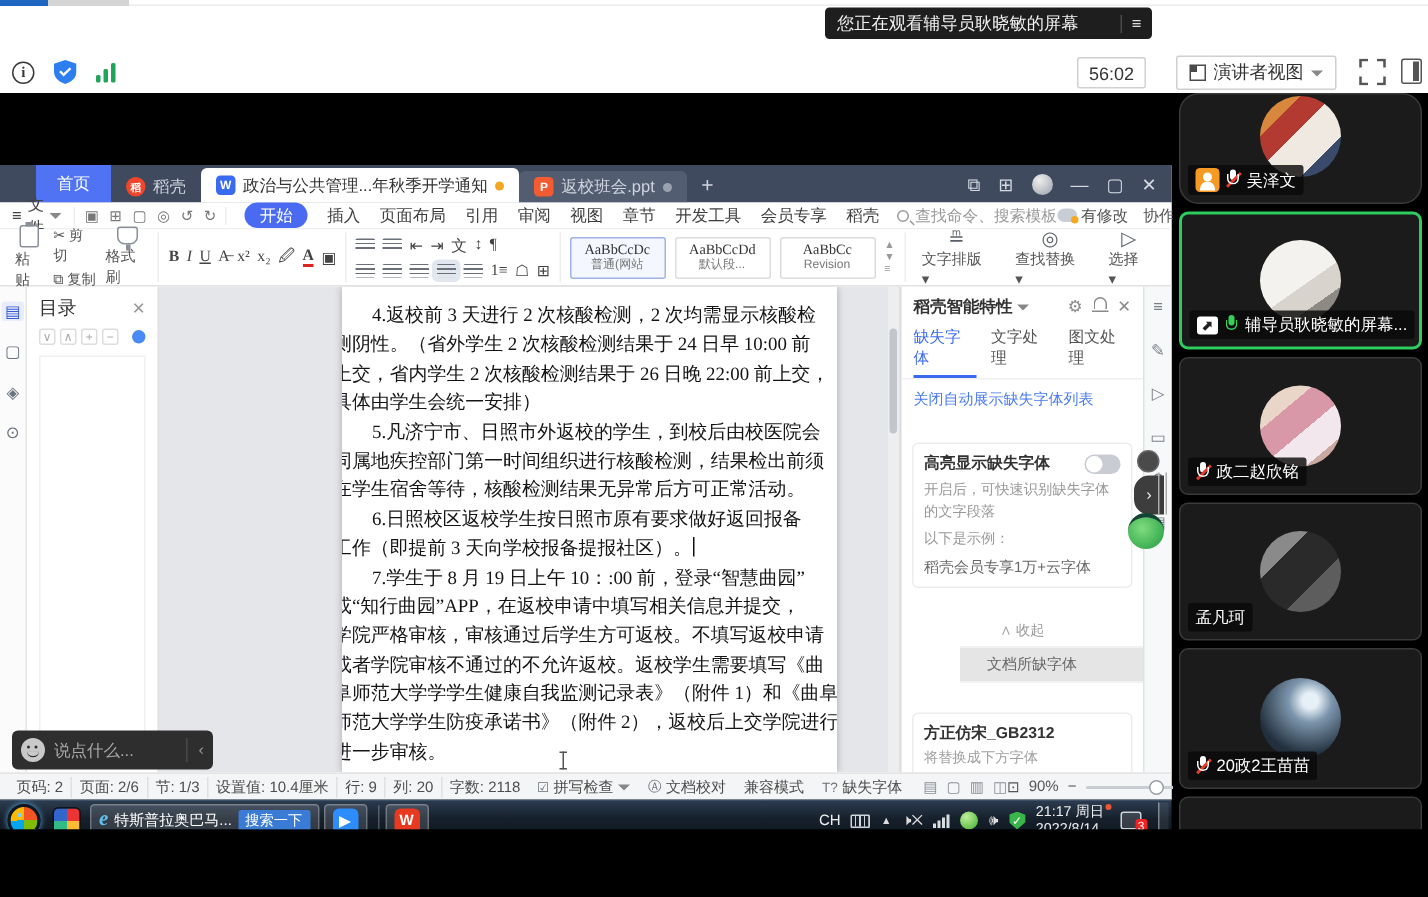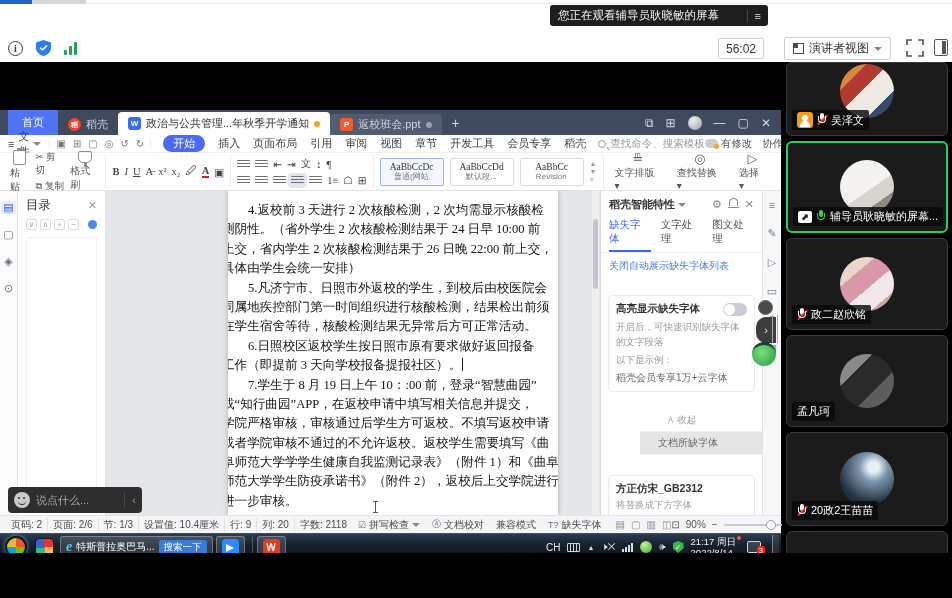--- a/index.html
+++ b/index.html
@@ -36,21 +36,21 @@
   .panel-btn{position:absolute;left:934px;top:35px;width:14px;height:17px;border:1.5px solid #555;border-radius:2px;position:absolute;}
   .panel-btn::before{content:"";position:absolute;right:1px;top:1px;bottom:1px;width:4px;background:#555;}
 
   
   .share-area{position:absolute;left:0;top:62px;width:781px;height:536px;background:#000;}
 
   
   .wps{position:absolute;left:0;top:48px;width:781px;height:423px;background:#fff;font-size:11px;color:#333;}
   .wps-tabs{position:absolute;left:0;top:0;width:781px;height:25px;background:#3f4a5f;display:flex;align-items:flex-end;}
   .wtab{height:21px;display:flex;align-items:center;gap:5px;padding:0 10px;font-size:11px;color:#cfd4dd;border-radius:4px 4px 0 0;}
-  .wtab.home{background:#4f73f2;color:#fff;margin-left:8px;height:25px;border-radius:0;padding:0 14px;}
+  .wtab.home{background:#4f73f2;color:#fff;margin-left:24px;height:25px;border-radius:0;padding:0 14px;}
   .wtab.active{background:#fff;color:#333;height:23px;}
   .wtab.ppt{background:#525d72;}
   .wtab .ticon{width:13px;height:13px;border-radius:3px;color:#fff;font-size:8px;font-weight:bold;
                display:flex;align-items:center;justify-content:center;}
   .ticon.w{background:#3a6af0;}
   .ticon.p{background:#f45b31;}
   .ticon.rice{background:#f0452b;border-radius:50%;font-size:7px;}
   .dot-mod{width:6px;height:6px;border-radius:50%;background:#f5a623;}
   .dot-mod.grey{background:#9aa2b0;}
   .wtab-add{color:#cfd4dd;font-size:14px;margin-left:10px;align-self:center;}
@@ -214,21 +214,21 @@
   .fw-tab{position:absolute;left:4px;top:17px;width:20px;height:26px;background:#3d3d3d;border-radius:10px 0 0 10px;
           color:#eee;font-size:11px;display:flex;align-items:center;justify-content:center;}
   .fw-ball{position:absolute;left:0;top:42px;width:24px;height:24px;border-radius:50%;
            background:radial-gradient(circle at 40% 35%,#7fdc7f,#1f9b3f);border-top:3px solid #143;}
   .grip{position:absolute;left:772px;top:253px;width:6px;height:28px;border-left:1.5px solid #aaa;border-right:1.5px solid #aaa;}
 
   
   .sidebar{position:absolute;left:782px;top:62px;width:170px;height:536px;background:#000;overflow:hidden;}
   .p-tile{position:absolute;left:4px;width:162px;background:#1b1b1b;border:1px solid #3a3a3a;border-radius:6px;
           display:flex;align-items:center;justify-content:center;overflow:hidden;}
-  .p-tile:nth-of-type(1){top:0;height:74px;}
+  .p-tile:nth-of-type(1){top:0;height:74px;border-radius:13px;}
   .p-tile:nth-of-type(2){top:79px;height:92px;}
   .p-tile:nth-of-type(3){top:176px;height:92px;}
   .p-tile:nth-of-type(4){top:273px;height:92px;}
   .p-tile:nth-of-type(5){top:370px;height:94px;}
   .p-tile:nth-of-type(6){top:469px;height:100px;}
   .p-tile.active{border:2px solid #2ecc5e;}
   .avatar{width:54px;height:54px;border-radius:50%;flex:none;}
   .p-tile.cut .avatar{margin-top:-16px;}
   .av1{background:linear-gradient(135deg,#d8883c 0 25%,#b33a30 25% 45%,#efe9e2 45% 75%,#3a4a6a 75%);}
   .av2{background:linear-gradient(145deg,#f4f2ee 0 55%,#d8d4cd 55% 75%,#8d8a84 75%);}

